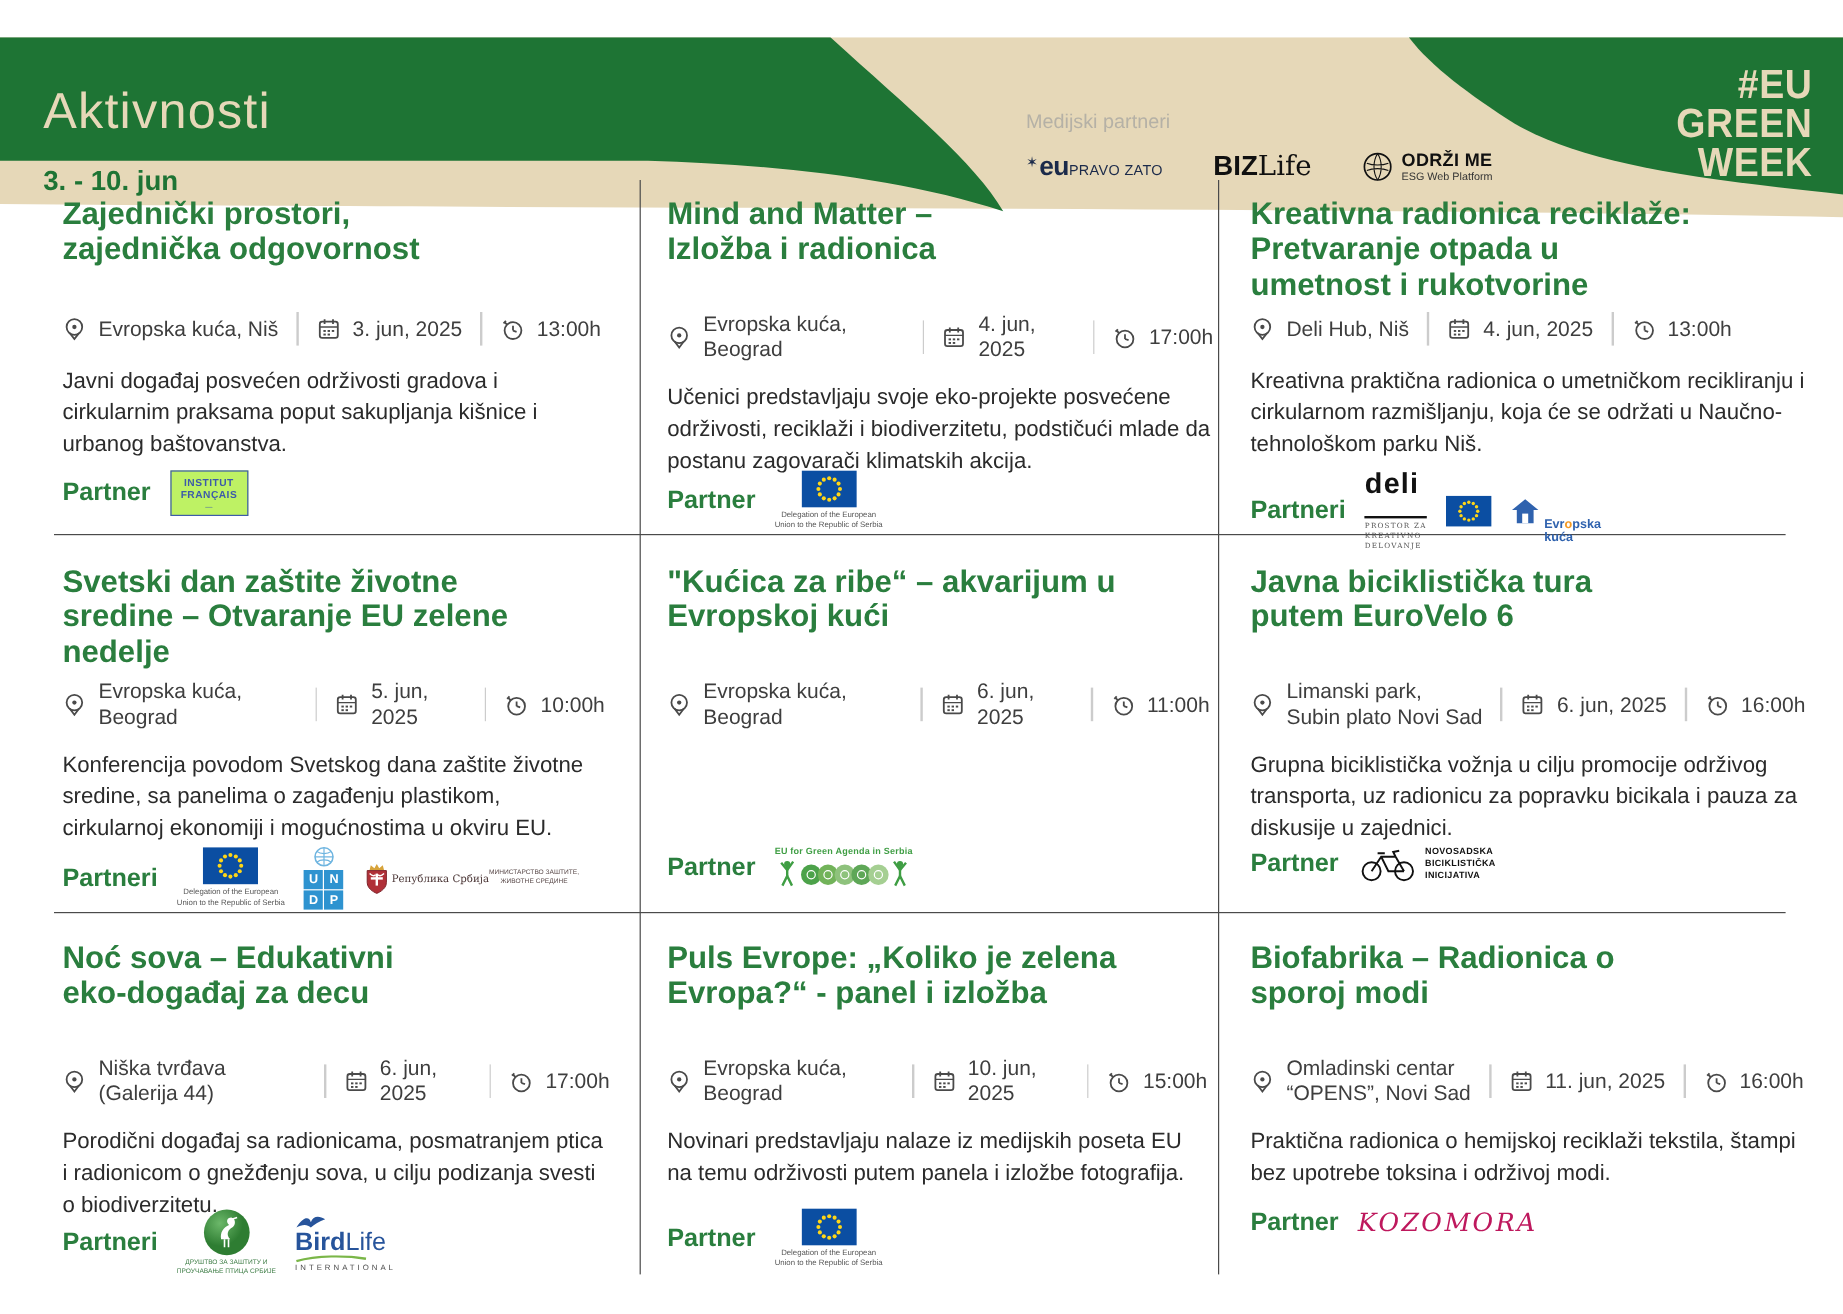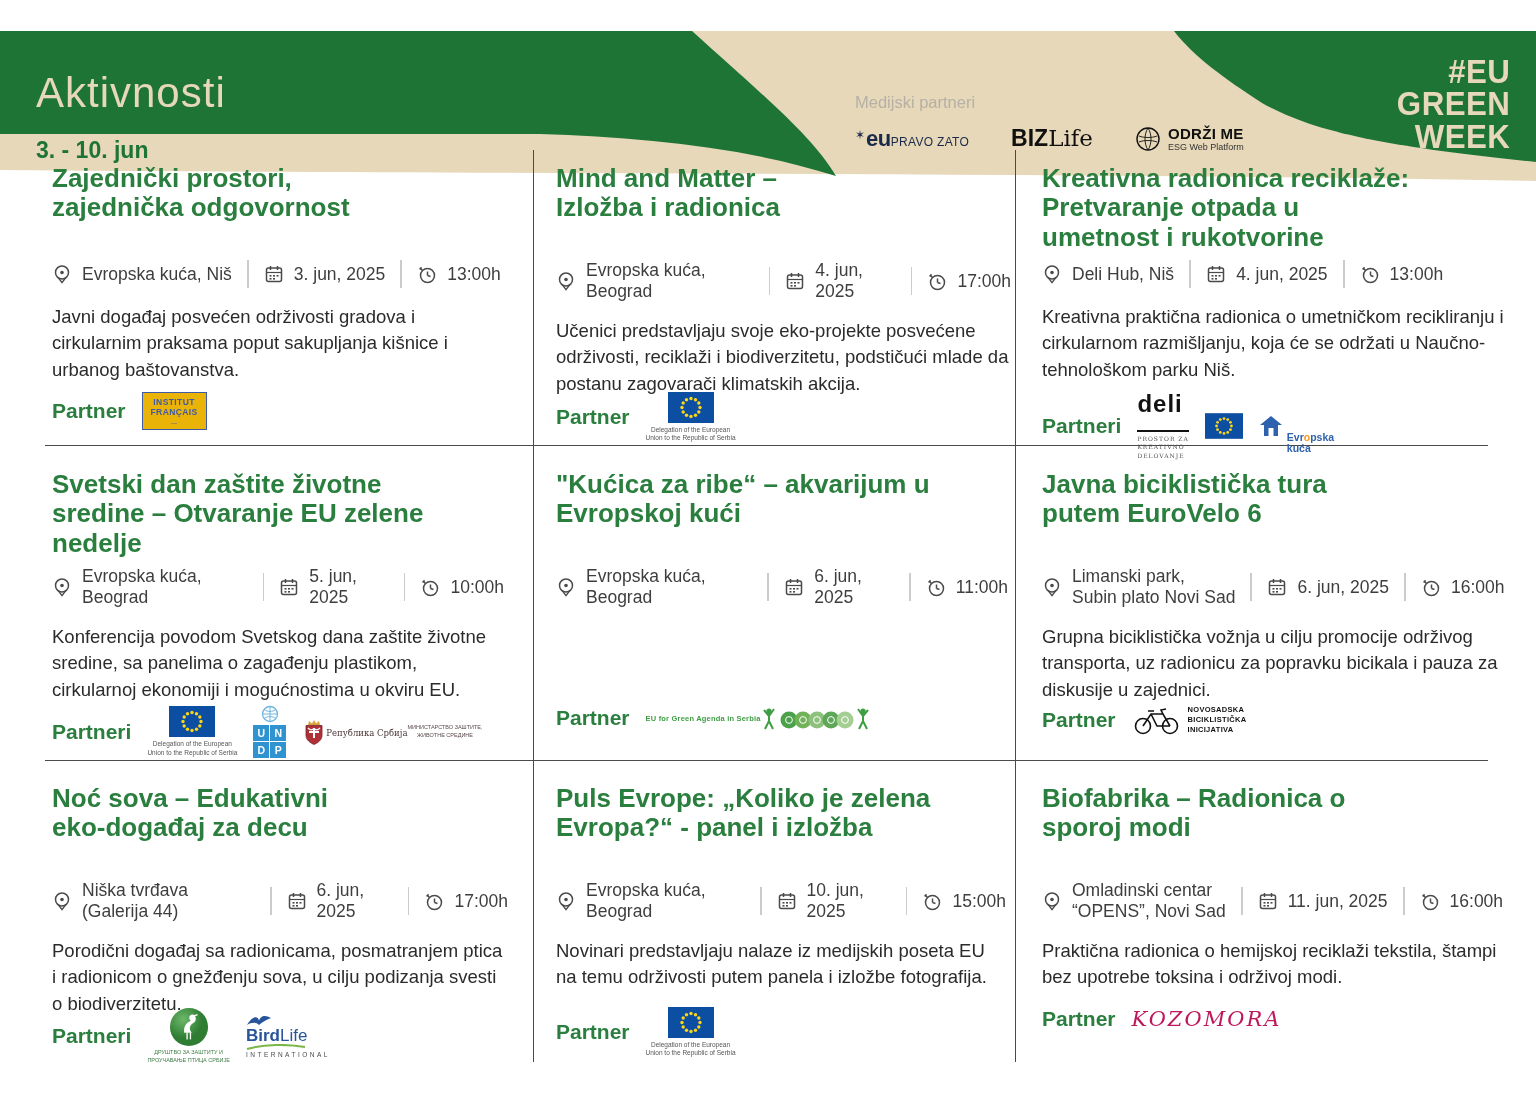--- a/index.html
+++ b/index.html
@@ -54,47 +54,47 @@
   .desc{margin-top:16px;font-size:18.5px;line-height:1.43;color:#2b2b2b;}
   .partner-row{position:absolute;left:0;display:flex;align-items:center;gap:16px;}
   .row1 .partner-row{top:228px;}
   .row2 .partner-row{top:235px;}
   .row3 .partner-row{top:223px;}
   .partner-label{font-size:21px;font-weight:700;color:#2a7e3e;}
   
   .logo-col{display:flex;flex-direction:column;align-items:center;}
   .eu-caption{font-size:6.5px;color:#555;line-height:1.3;white-space:pre-line;
     text-align:center;margin-top:3px;}
-  .if-box{border:1.5px solid #3d5ba9;padding:5px 8px 3px;text-align:center;background:#eab308;}
+  .if-box{border:1.5px solid #3d5ba9;padding:5px 8px 3px;text-align:center;background:#bef264;}
   .if-text{font-size:8.5px;font-weight:800;color:#3d5ba9;line-height:1.15;
     letter-spacing:0.4px;white-space:pre-line;}
   .if-dash{font-size:6px;color:#3d5ba9;margin-top:2px;}
   .deli-word{font-size:24px;font-weight:800;color:#121212;letter-spacing:1px;
     border-bottom:2px solid #121212;line-height:1;padding-bottom:14px;}
   .deli-cap{font-family:"DejaVu Serif",serif;font-size:6px;letter-spacing:1px;color:#555;
     white-space:pre-line;line-height:1.4;margin-top:3px;text-align:left;}
   .ek{display:flex;align-items:center;gap:4px;}
   .ek-text{font-size:10.5px;font-weight:700;color:#2f62ae;line-height:1.05;margin-top:33px;}
   .ek-text .o{color:#f59a23;}
   .undp{display:flex;flex-direction:column;align-items:center;gap:2px;}
   .undp-grid{display:grid;grid-template-columns:16px 16px;gap:1px;}
   .undp-grid span{background:#2e93d0;color:#fff;font-size:10.5px;font-weight:700;
     text-align:center;line-height:16px;height:16px;}
   .srb{display:flex;flex-direction:row;align-items:center;}
   .srb-line1{font-family:"DejaVu Serif",serif;font-size:8.5px;color:#4a3535;margin-top:2px;}
   .srb-line2{font-size:5.5px;color:#5a4a4a;white-space:pre-line;text-align:center;line-height:1.35;}
-  .ega{display:flex;flex-direction:row;align-items:center;}
+  .ega{display:flex;flex-direction:column;align-items:center;}
   .ega-title{font-size:7.5px;font-weight:700;color:#3f9e44;letter-spacing:0.2px;}
   .nbi{display:flex;align-items:center;gap:6px;}
   .nbi-text{font-size:7.5px;font-weight:700;color:#111;white-space:pre-line;
     line-height:1.3;letter-spacing:0.3px;}
   .ptice-cap{font-size:5.5px;color:#3e7d46;white-space:pre-line;text-align:center;
     line-height:1.4;margin-top:2px;}
   .birdlife{display:flex;flex-direction:column;align-items:flex-start;line-height:1;}
-  .bl-name{font-size:17px;color:#27549b;margin-top:1px;}
+  .bl-name{font-size:21px;color:#27549b;margin-top:1px;}
   .bl-name .b{font-weight:700;}
   .bl-sub{font-size:6.5px;letter-spacing:2.5px;color:#4a4a4a;margin-top:2px;}
   .kozo{font-family:"DejaVu Serif",serif;font-style:italic;font-size:21px;
     color:#be185d;letter-spacing:2px;}
 </style>
 </head>
 <body>
 
 <div class="header">
   <svg class="bg" width="1536" height="152" viewBox="0 0 1536 152">

